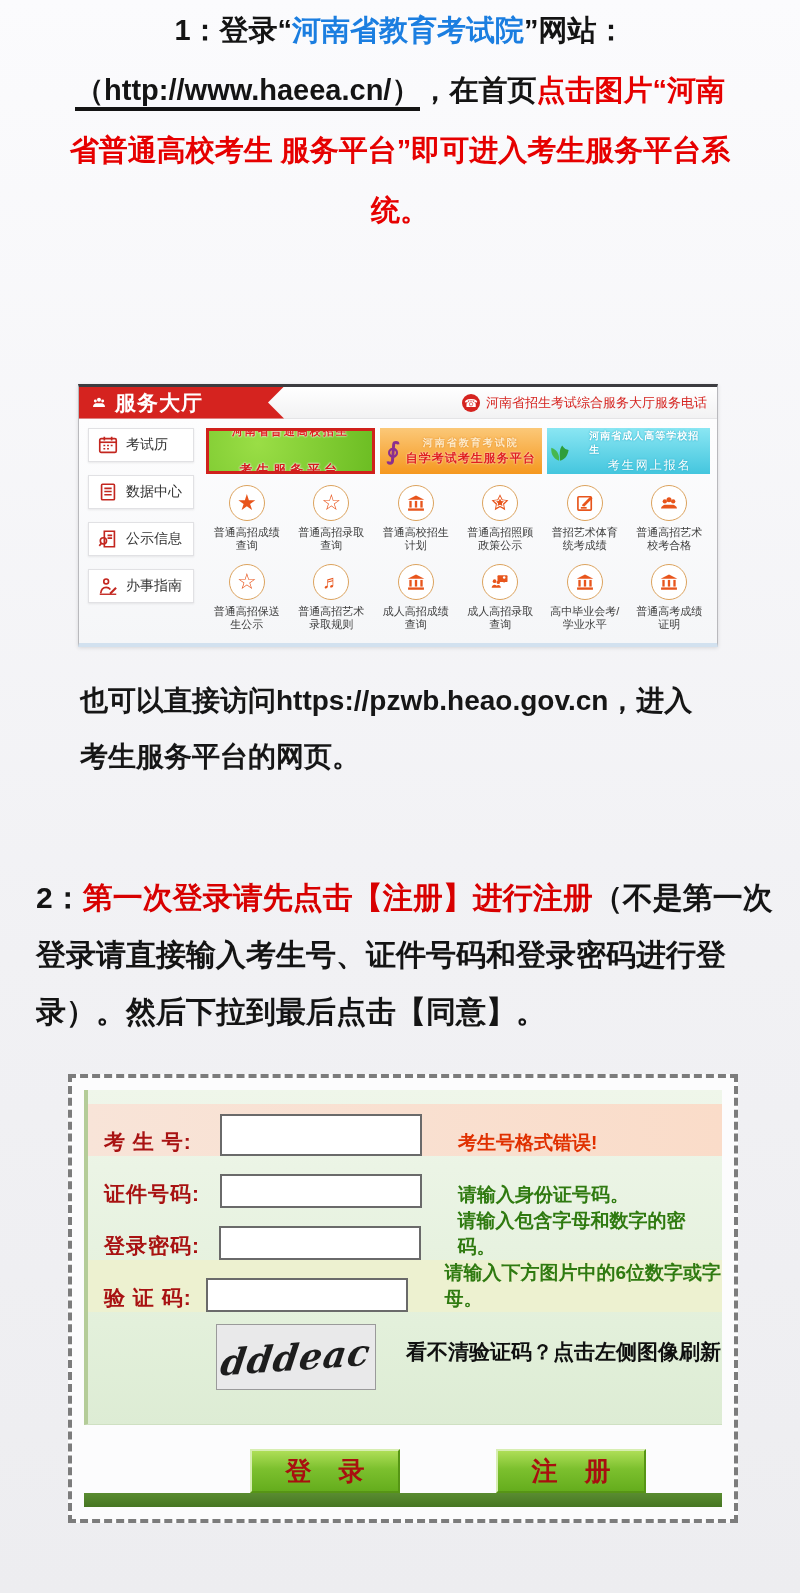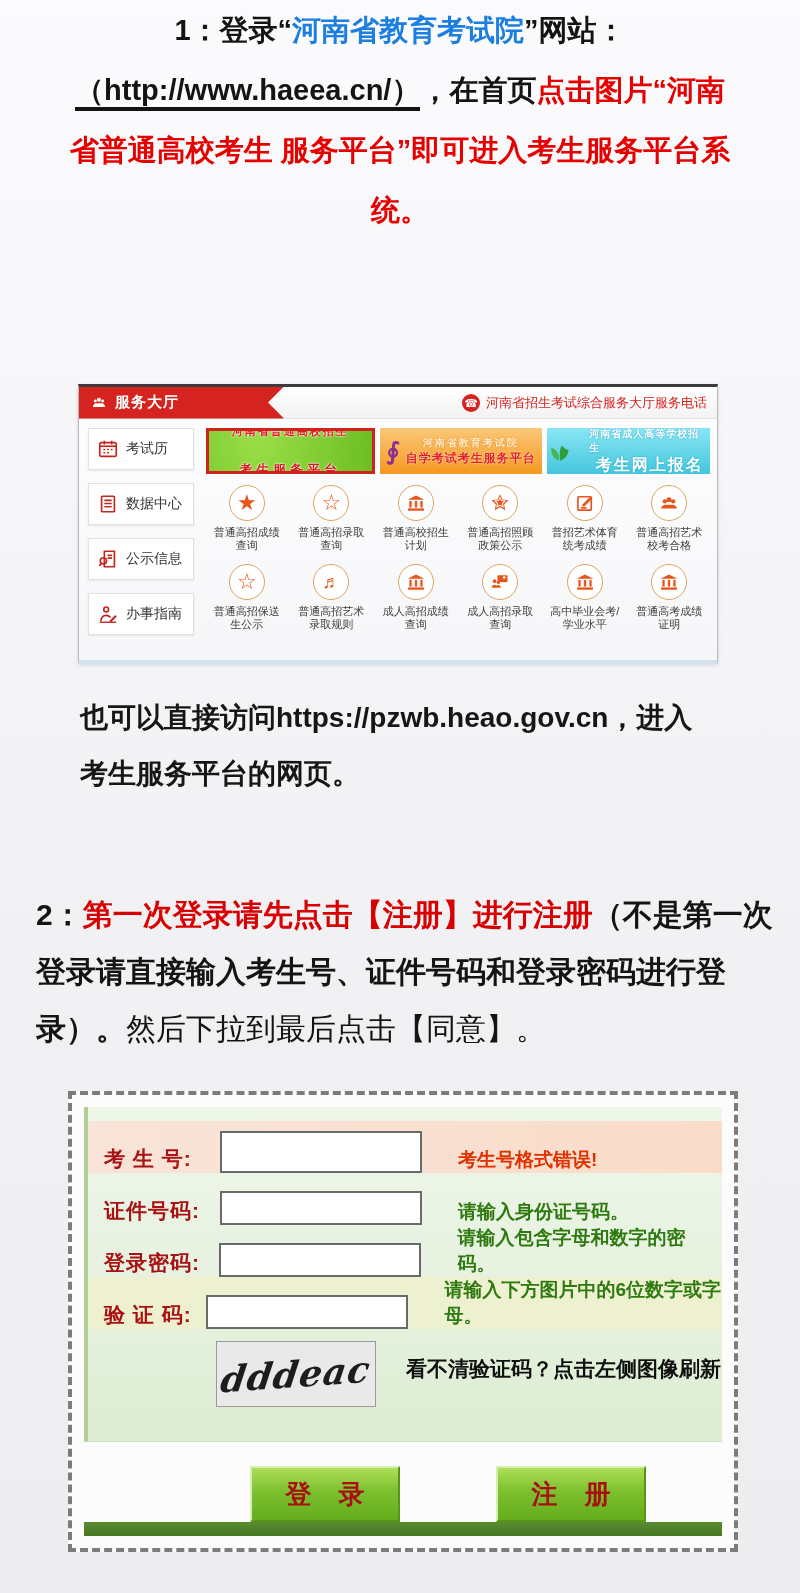--- a/index.html
+++ b/index.html
@@ -22,29 +22,29 @@
   .portal {
     margin:144px 0 0 78px; width:640px; background:#fff;
     border:1px solid #b9b9bd; border-top:3px solid #3c3c40; border-bottom:4px solid #d2e1ef;
     box-shadow:0 1px 4px rgba(0,0,0,.12);
   }
   .portal-header { height:32px; display:flex; align-items:center; background:linear-gradient(#ffffff,#f2f2f3); border-bottom:1px solid #e4e4e6; }
   .ribbon {
     height:32px; width:205px; background:#d5231f; color:#fff; display:flex; align-items:center; gap:8px;
     padding-left:12px; clip-path:polygon(0 0,100% 0,calc(100% - 16px) 50%,100% 100%,0 100%);
   }
-  .ribbon-label { font-size:15px; font-weight:700; letter-spacing:1px; }
+  .ribbon-label { font-size:21px; font-weight:700; letter-spacing:1px; }
   .phone-wrap { margin-left:auto; margin-right:10px; display:flex; align-items:center; gap:6px; }
   .phone-circle { width:18px; height:18px; border-radius:50%; background:#d5231f; color:#fff; font-size:11px; line-height:18px; text-align:center; }
   .phone-label { color:#d5231f; font-size:13px; }
 
   .portal-body { display:flex; padding:9px 7px 12px 9px; background:linear-gradient(#fdfdfe,#f5f6f8); }
   .sidebar { width:106px; margin-right:12px; }
   .side-item {
-    height:42px; margin-bottom:13px; background:#fff; border:1px solid #e1e1e4; box-shadow:0 1px 2px rgba(0,0,0,.08);
+    height:34px; margin-bottom:13px; background:#fff; border:1px solid #e1e1e4; box-shadow:0 1px 2px rgba(0,0,0,.08);
     display:flex; align-items:center; gap:7px; padding-left:8px; cursor:pointer;
   }
   .side-item .side-label { font-size:14px; color:#333; }
 
   .content { flex:1; }
   .banner-row { display:flex; gap:5px; height:46px; margin-bottom:11px; }
   .banner { flex:1; display:flex; flex-direction:column; justify-content:center; align-items:center; cursor:pointer; overflow:hidden; }
   .banner-green {
     background:radial-gradient(circle at 30% 30%, #9ade46, #6cbd23);
     border:3px solid #d0211c;
@@ -52,39 +52,39 @@
   .banner-green .b1 { font-size:11px; font-weight:700; color:#e01f1f; text-shadow:0 0 2px #fff,0 0 2px #fff; letter-spacing:2px; }
   .banner-green .b2 { font-size:13px; font-weight:700; color:#d41c1c; text-shadow:0 0 2px #fff,0 0 2px #fff; letter-spacing:4px;margin-top:22px; }
   .banner-orange { background:linear-gradient(#fbc878,#f5981f); flex-direction:row; gap:6px; }
   .banner-orange .logo { font-size:24px; font-weight:700; font-style:italic; color:#8b2f8f; }
   .banner-orange .cols { display:flex; flex-direction:column; align-items:center; }
   .banner-orange .b1 { font-size:10px; font-weight:700; color:#fdeccd; text-shadow:0 0 2px #e07f10; letter-spacing:2px; }
   .banner-orange .b2 { font-size:12px; font-weight:700; color:#e01f1f; text-shadow:0 0 2px #fff; letter-spacing:1px; }
   .banner-cyan { background:linear-gradient(#8ae6f3,#44c6de); flex-direction:row; gap:16px; }
   .banner-cyan .cols { display:flex; flex-direction:column; align-items:center; }
   .banner-cyan .b1 { font-size:10px; font-weight:700; color:#ffffff; text-shadow:0 0 2px #1ea4c0; letter-spacing:1px; }
-  .banner-cyan .b2 { font-size:16px; font-weight:700; color:#ffffff; text-shadow:0 0 2px #1ea4c0; letter-spacing:2px; }
+  .banner-cyan .b2 { font-size:12px; font-weight:400; color:#ffffff; text-shadow:0 0 2px #1ea4c0; letter-spacing:2px; }
 
   .grid { display:grid; grid-template-columns:repeat(6,1fr); column-gap:3px; row-gap:12px; }
   .cell { text-align:center; cursor:pointer; }
   .circle {
     width:36px; height:36px; border:1.5px solid #dca35e; border-radius:50%; margin:0 auto 5px;
     display:flex; align-items:center; justify-content:center; background:#fff; color:#e8551c;
   }
   .glyph-star { font-size:22px; line-height:1; }
   .glyph-music { font-size:18px; line-height:1; }
   .cell-label { font-size:11px; line-height:13px; color:#3d3d3d; }
 
   
   .note { margin:26px 12px 0 80px; font-size:28px; line-height:56px; color:#161616;font-weight:bold; }
 
   
   .step2 { margin:84px 0 0 36px; font-size:30px; line-height:57px; font-weight:700; color:#141414; }
   .step2 .t-red { color:#d80000; }
-  .step2 .norm { font-weight:400;margin-top:12px; }
+  .step2 .norm { font-weight:700;margin-top:12px; }
 
   
   .form-card {
     margin:34px 0 0 68px; width:670px; border:4px dashed #7c7c7c; background:#fcfcfd; padding:12px 12px 12px 12px;
   }
   .panel {
     background:linear-gradient(180deg,#eff6ea 0%, #e3f0db 70%, #ddecd4 100%);
     border-left:4px solid #b4cc98; border-bottom:1px solid #cfe0c2;
     padding:14px 0 34px 0;
   }
@@ -103,21 +103,21 @@
     display:flex; align-items:center; justify-content:center; cursor:pointer;
   }
   .captcha-text {
     font-family:"DejaVu Serif","Liberation Serif",serif; font-style:italic; font-weight:700;
     font-size:36px; color:#1d1d1d; transform:rotate(-4deg) skewX(-12deg); letter-spacing:1px;
   }
   .captcha-caption { margin:14px 0 0 30px; font-size:21px; font-weight:700; color:#101010; }
 
   .btn-row { display:flex; margin-top:24px; padding-left:166px; gap:96px; }
   .gbtn {
-    width:150px; height:56px; cursor:pointer;
+    width:150px; height:44px; cursor:pointer;
     background:linear-gradient(180deg,#aede57 0%,#7cc02e 45%,#65ad1d 100%);
     border:2px solid #d7eeb2; border-bottom-color:#569515; border-right-color:#569515;
     font-size:26px; font-weight:700; color:#a80f0f; letter-spacing:10px; text-indent:10px;
     font-family:"Liberation Sans","DejaVu Sans",sans-serif;
   }
   .green-bar { height:14px; background:linear-gradient(180deg,#5a8c31,#467622); margin-top:0; }
 </style>
 </head>
 <body>
 

